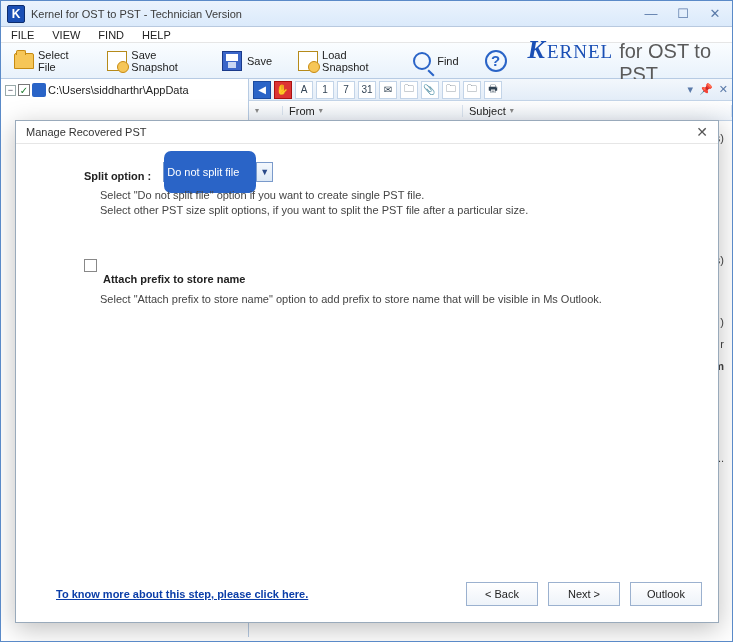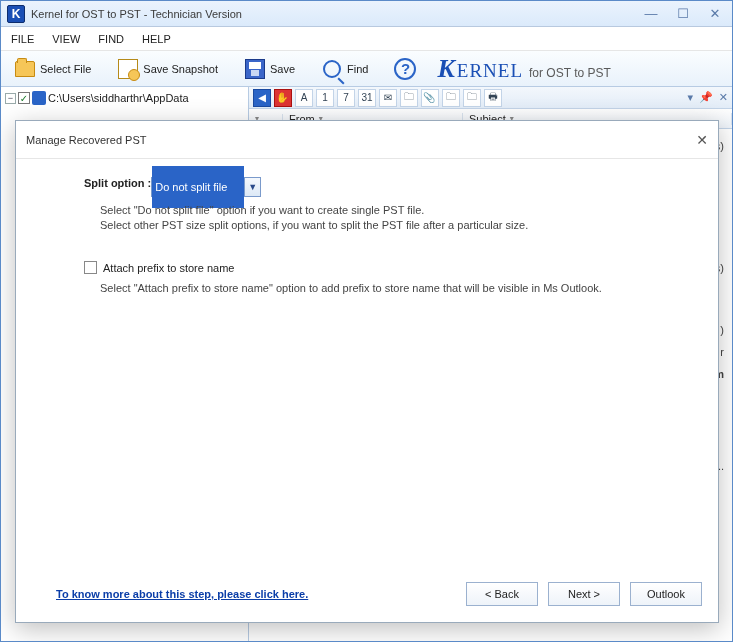--- a/index.html
+++ b/index.html
@@ -7,41 +7,41 @@
   body { width:733px; height:642px; background:#fff; position:relative; overflow:hidden; border:1px solid #5a8ac8; }
 
   
   .titlebar { height:26px; background:linear-gradient(#eaf3fd,#dbeafb); display:flex; align-items:center; padding:0 6px; border-bottom:1px solid #b8c9df; }
   .app-icon { width:18px; height:18px; background:#1a4fb5; color:#fff; font-weight:bold; font-size:12px; display:flex; align-items:center; justify-content:center; border:1px solid #0d2d6d; margin-right:6px; border-radius:2px;}
   .title-text { flex:1; color:#3a3a3a; font-size:11px; }
   .win-controls { display:flex; gap:10px; }
   .win-btn { width:22px; height:16px; display:flex; align-items:center; justify-content:center; color:#5a7aa9; font-size:13px; cursor:default;}
 
   
-  .menubar { height:24px; background:#fff; display:flex; align-items:center; padding:0 10px; gap:18px; border-bottom:1px solid #e6e6e6;}
+  .menubar { height:16px; background:#fff; display:flex; align-items:center; padding:0 10px; gap:18px; border-bottom:1px solid #e6e6e6;}
   .menu-item { font-size:11px; color:#222; }
 
   
   .toolbar { height:36px; background:linear-gradient(#fafdff,#e9f2fb); border-bottom:1px solid #b7cbe3; display:flex; align-items:center; padding:0 6px; gap:12px;}
   .tbtn { display:flex; align-items:center; gap:4px; padding:3px 6px; border:1px solid transparent; border-radius:3px; }
   .tbtn .ico { width:22px; height:22px; display:flex; align-items:center; justify-content:center; }
   .ico-folder{ width:20px;height:16px;background:#f6c658;border:1px solid #c78b12;border-radius:2px 2px 0 0; position:relative;}
   .ico-folder:before{content:"";position:absolute;top:-4px;left:1px;width:8px;height:4px;background:#f6c658;border:1px solid #c78b12;border-bottom:none;border-radius:2px 2px 0 0;}
   .ico-save{width:20px;height:20px;background:#3b66c9;border:1px solid #1a3a8a;position:relative;}
   .ico-save:after{content:"";position:absolute;left:3px;top:2px;width:12px;height:7px;background:#fff;}
   .ico-save:before{content:"";position:absolute;left:5px;bottom:2px;width:8px;height:6px;background:#c9d7f3;}
   .ico-snap{width:20px;height:20px;background:#fff;border:1px solid #b58a1a;position:relative;}
   .ico-snap:after{content:"";position:absolute;right:-3px;bottom:-3px;width:10px;height:10px;border-radius:50%;background:#f6c658;border:1px solid #c78b12;}
   .ico-find{width:18px;height:18px;border:2px solid #2a64c7;border-radius:50%;position:relative;}
   .ico-find:after{content:"";position:absolute;right:-6px;bottom:-6px;width:8px;height:2px;background:#2a64c7;transform:rotate(45deg);}
   .ico-help{width:22px;height:22px;border:2px solid #2a64c7;border-radius:50%;color:#2a64c7;font-weight:bold;font-size:15px;display:flex;align-items:center;justify-content:center;}
   .brand { display:flex; align-items:baseline; gap:2px; margin-left:2px;}
   .brand-k{font-family:"Times New Roman",serif;font-size:26px;font-weight:bold;color:#1a4fb5;font-style:italic;}
   .brand-rest{font-family:"Times New Roman",serif;font-size:19px;color:#1a4fb5;letter-spacing:1px;}
-  .brand-for{font-size:12px;color:#5a5a5a;margin-left:4px;}
+  .brand-for{font-size:20px;color:#5a5a5a;margin-left:4px;}
 
   
   .mainrow{ display:flex; height:calc(100% - 26px - 20px - 36px); }
   .left-pane{ width:248px; border-right:1px solid #b7cbe3; background:#fff; display:flex; flex-direction:column;}
   .pane-header{ background:linear-gradient(#eaf2fb,#d6e6f7); border-bottom:1px solid #b7cbe3; padding:3px 6px; font-weight:bold; font-size:11px; color:#333;}
   .tree{ padding:4px 4px; font-size:11px; }
   .tree-row{ display:flex; align-items:center; gap:2px; white-space:nowrap; overflow:hidden;}
   .tree-toggle{ width:11px;height:11px;border:1px solid #9aa;display:flex;align-items:center;justify-content:center;font-size:9px;line-height:1;color:#445;}
   .tree-chk{width:12px;height:12px;border:1px solid #777;display:inline-flex;align-items:center;justify-content:center;font-size:10px;color:#1a7a2a;}
   .tree-ico{width:14px;height:14px;background:#2a64c7;border-radius:2px;}
@@ -52,33 +52,33 @@
   .mini-toolbar .spacer{flex:1;}
   .mini-toolbar .rtools{display:flex;gap:6px;color:#5a7aa9;}
   .list-header{height:20px;background:linear-gradient(#fefefe,#eef3f9);border-bottom:1px solid #c3d4e8;display:flex;align-items:center;font-size:11px;}
   .list-header .col{padding:0 6px;border-right:1px solid #d8e2ee;display:flex;align-items:center;gap:4px;}
   .list-header .col .arr{font-size:8px;color:#888;}
   .ghost-list{ padding:6px 8px; color:#444; font-size:11px; line-height:22px; text-align:right;}
   .ghost-list div{ white-space:nowrap; overflow:hidden;}
 
   
   .dialog{ position:absolute; left:14px; top:119px; width:704px; height:503px; background:#fff; border:1px solid #9ab; box-shadow:0 6px 24px rgba(0,0,0,0.25); display:flex; flex-direction:column;}
-  .dlg-title{ height:38px; display:flex; align-items:center; padding:0 10px; border-bottom:1px solid #e6e6e6; font-size:11px; color:#333;}
+  .dlg-title{ height:23px; display:flex; align-items:center; padding:0 10px; border-bottom:1px solid #e6e6e6; font-size:11px; color:#333;}
   .dlg-title .x{ margin-left:auto; font-size:14px; color:#555;}
   .dlg-body{ flex:1; padding:18px 28px 8px 28px; font-size:11px; color:#222; overflow:hidden;}
   .dlg-heading{ font-weight:bold; margin-bottom:28px; }
-  .field-row{ display:flex; align-items:flex-start; gap:0; margin-left:40px;}
+  .field-row{ display:flex; align-items:flex-end; gap:12px; margin-left:40px;}
   .field-label{ font-weight:bold; }
   .combo{ width:110px; height:20px; border:1px solid #7a9acb; display:flex; align-items:center; background:#fff;}
-  .combo .sel{ flex:1; background:#2a64c7; color:#fff; padding:15px 3px; font-size:11px; white-space:nowrap; overflow:hidden;}
+  .combo .sel{ flex:1; background:#2a64c7; color:#fff; padding:15px 3px; font-size:11px; white-space:nowrap; overflow:hidden;border-radius:7px;}
   .combo .dd{ width:16px; height:100%; border-left:1px solid #7a9acb; display:flex; align-items:center; justify-content:center; background:linear-gradient(#f4f8fd,#dde9f6); color:#2a4a8a; font-size:9px;}
   .hint{ margin:6px 0 0 56px; color:#444; line-height:15px;}
   .chk-row{ margin:28px 0 0 40px; display:flex; align-items:center; gap:6px;}
   .chk{width:13px;height:13px;border:1px solid #888;background:#fff;}
-  .chk-label{ font-weight:normal;}
+  .chk-label{ font-weight:bold;margin-top:27px;}
   .sub-row{ margin:8px 0 0 56px; display:flex; align-items:center; gap:8px;}
   .sub-lbl{ font-weight:bold;}
   .txt{ width:120px; height:20px; border:1px solid #bfc6cf; background:#f2f2f2;}
   .hint2{ margin:8px 0 0 56px; color:#444;}
   .dlg-footer{ height:46px; border-top:0; display:flex; align-items:center; padding:0 16px 10px 40px; gap:10px;}
   .link{ color:#0b3ea8; text-decoration:underline; font-weight:bold; font-size:11px;}
   .dlg-footer .gap{flex:1;}
   .btn{ min-width:72px; height:24px; border:1px solid #9bb1cf; background:linear-gradient(#fff,#eef3f9); display:flex; align-items:center; justify-content:center; font-size:11px; padding:0 0;}
 </style>
 </head>
@@ -112,20 +112,26 @@
     <span class="ico">
         <span class="ico-snap"></span>
       </span>
     <span>Save Snapshot</span>
   </div>
   <div class="tbtn">
     <span class="ico">
         <span class="ico-save"></span>
       </span>
     <span>Save</span>
+  </div>
+  <div class="tbtn">
+    <span class="ico">
+        <span class="ico-snap"></span>
+      </span>
+    <span>Load Snapshot</span>
   </div>
   <div class="tbtn">
     <span class="ico">
         <span class="ico-find"></span>
       </span>
     <span>Find</span>
   </div>
   <div class="tbtn">
     <span class="ico">
         <span class="ico-help">?</span>

